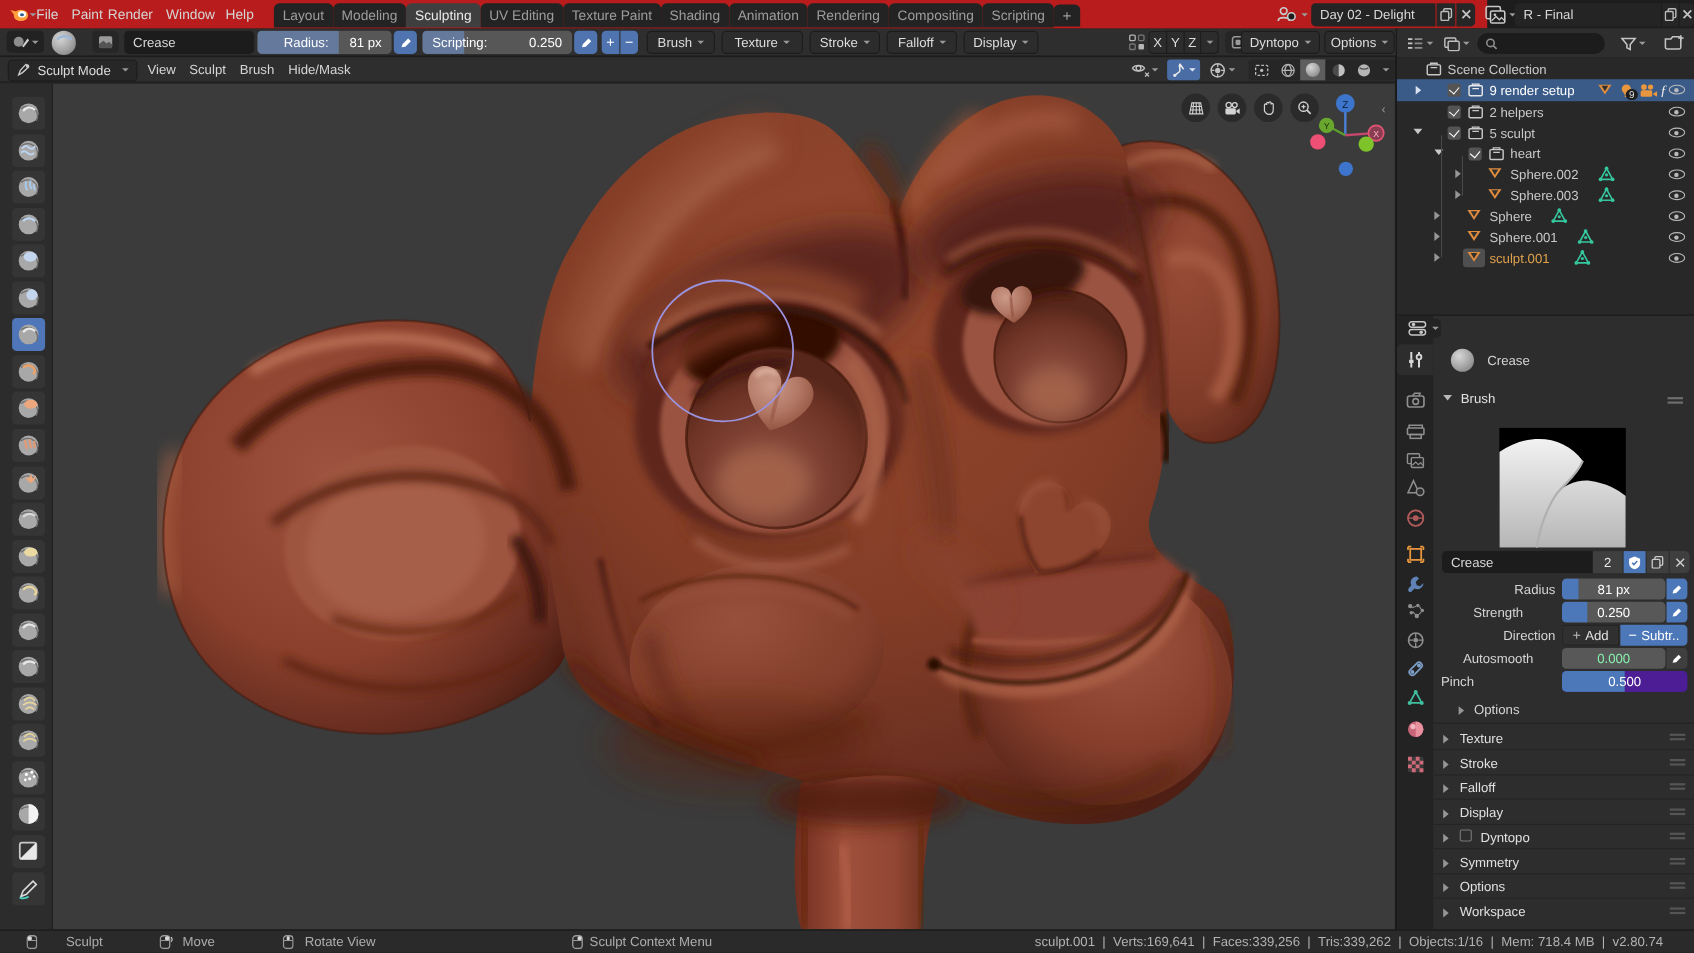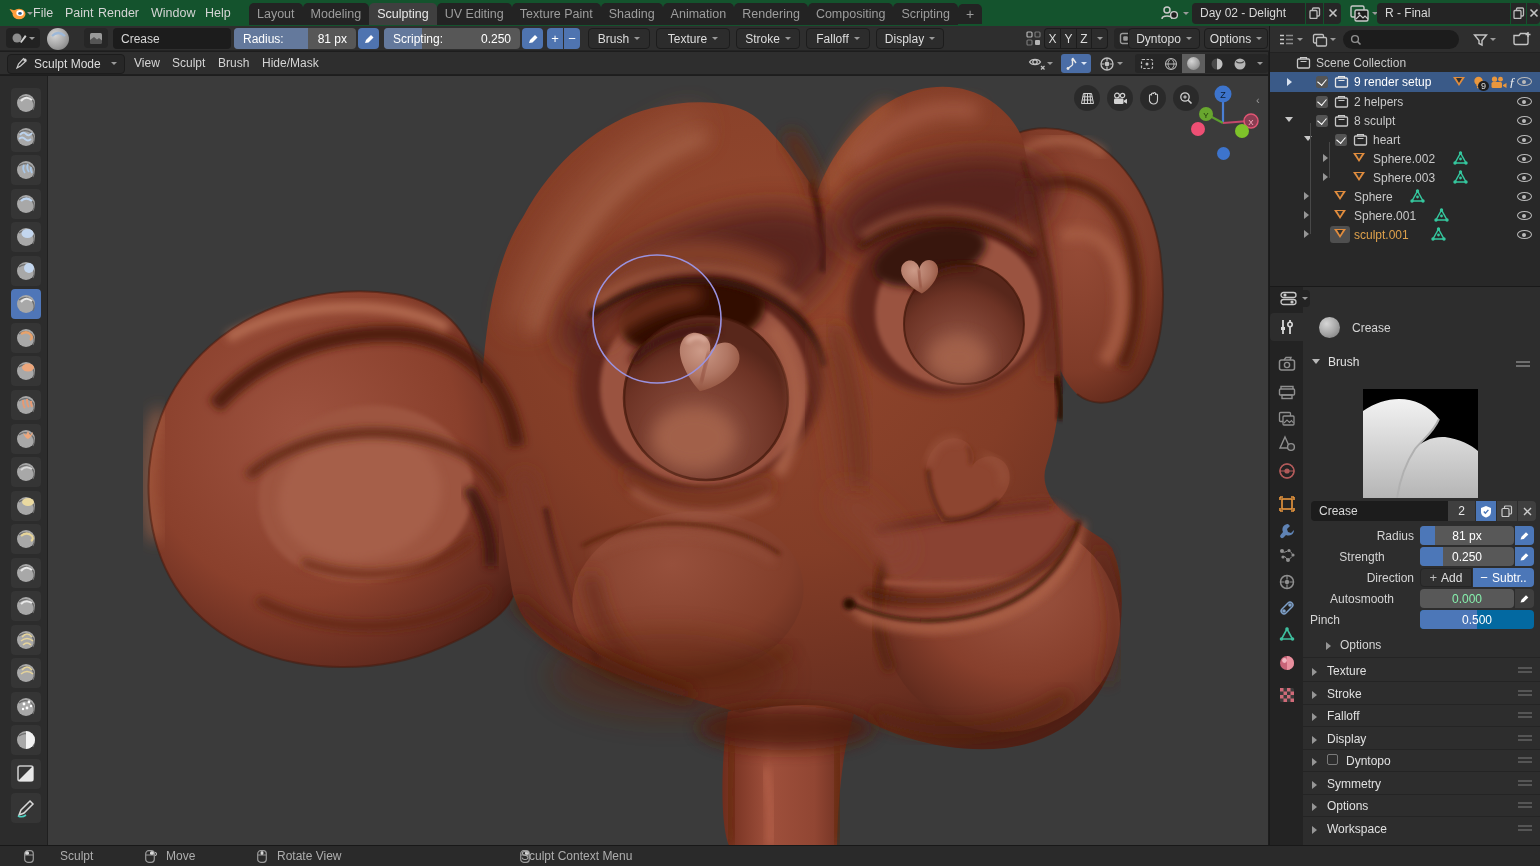--- a/index.html
+++ b/index.html
@@ -20,21 +20,21 @@
 .eye-ic{width:15px;height:9px}
 .eye-ic:before{content:"";position:absolute;inset:0;border-radius:50%;border:1.4px solid #b9b9b9}
 .eye-ic:after{content:"";position:absolute;left:5px;top:2.5px;width:4px;height:4px;border-radius:50%;background:#b9b9b9}
 .chk{width:12px;height:12px;background:#545454;border-radius:2.5px}
 .chk:after{content:"";position:absolute;left:2.5px;top:1px;width:5px;height:7px;border:solid #fff;border-width:0 1.8px 1.8px 0;transform:rotate(40deg)}
 .otri{width:0;height:0;border-left:6px solid transparent;border-right:6px solid transparent;border-top:9px solid #e08c3e;display:inline-block}
 .otri:after{content:"";position:absolute;left:-3.5px;top:-8.5px;width:0;height:0;border-left:3.5px solid transparent;border-right:3.5px solid transparent;border-top:5px solid #30302e}
 </style></head>
 <body>
 
-<div class="abs" style="left:0;top:0;width:1540px;height:26px;background:#14532d">
+<div class="abs" style="left:0;top:0;width:1352px;height:26px;background:#b91c1c">
   <svg class="abs" style="left:9px;top:6px" width="17" height="14" viewBox="0 0 17 14">
     <ellipse cx="10" cy="8" rx="6.5" ry="5.2" fill="#ff9f3c"></ellipse>
     <ellipse cx="11" cy="7" rx="3.7" ry="2.9" fill="#fff"></ellipse>
     <ellipse cx="11" cy="7.4" rx="1.8" ry="1.4" fill="#2a5e8a"></ellipse>
     <path d="M0.5 3 L7 4.8 L3.5 7.2 Z" fill="#ff9f3c"></path>
   </svg>
   <span class="cvs abs" style="left:27px;top:12px"></span>
   <span class="menu abs" style="left:33px;top:6px">File</span>
   <span class="menu abs" style="left:65px;top:6px">Paint</span>
   <span class="menu abs" style="left:98px;top:6px">Render</span>
@@ -110,21 +110,21 @@
     </svg>
   <div class="hbtn abs" style="left:84px;top:2px;width:24px;height:20px">
     <svg width="14" height="12" viewBox="0 0 14 12">
         <rect x="1" y="1" width="12" height="10" rx="1.5" fill="#9a9a9a"></rect>
         <path d="M1 8 l4-3 3 2.5 2-1.5 3 2.5v2a1.5 1.5 0 0 1-1.5 1.5h-9A1.5 1.5 0 0 1 1 10Z" fill="#555"></path>
       </svg>
   </div>
   <div class="field abs" style="left:113px;top:2px;width:118px;height:21px;padding-left:8px">Crease</div>
   <div class="slider" style="position:absolute;left:234px;top:2px;width:122px;height:21px">
     <div class="fill" style="width:74px;background:#64799c"></div>
-    <span class="abs" style="left:9px;top:3.5px;position:absolute">Radius:</span>
+    <span class="abs" style="left:24px;top:3.5px;position:absolute">Radius:</span>
     <span class="abs" style="right:9px;top:3.5px;position:absolute">81 px</span>
   </div>
   <div class="hbtn abs" style="left:358px;top:2px;width:21px;height:21px;background:#4f74b0">
       <svg width="12" height="12" viewBox="0 0 12 12">
         <path d="M2 10 l1-3 5-5 2.5 2.5 -5 5Z" fill="#fff"></path>
       </svg>
     </div>
   <div class="slider" style="position:absolute;left:384px;top:2px;width:136px;height:21px">
     <div class="fill" style="width:38px;background:#64799c"></div>
     <span class="abs" style="left:9px;top:3.5px;position:absolute">Scripting:</span>
@@ -698,21 +698,21 @@
     <span class="abs" style="left:84px;top:2.5px">2 helpers</span>
     <div class="eye-ic abs" style="left:247px;top:5px"></div>
   </div>
   <div class="abs row" style="left:0;top:58px;width:270px;height:19px">
     <span class="tri-d abs" style="left:15px;top:6px"></span>
     <span class="chk abs" style="left:46px;top:3.5px"></span>
     <svg class="abs" style="left:64px;top:2.5px" width="15" height="14" viewBox="0 0 15 14">
         <rect x="1.5" y="3" width="12" height="9" rx="1" fill="none" stroke="#c8c8c8" stroke-width="1.3"></rect>
         <path d="M4.5 3 V1.5 h6 V3 M4.5 5.5 h6" stroke="#c8c8c8" stroke-width="1.2" fill="none"></path>
       </svg>
-    <span class="abs" style="left:84px;top:2.5px">8 sculpt</span>
+    <span class="abs" style="left:84px;top:2.5px">5 sculpt</span>
     <div class="eye-ic abs" style="left:247px;top:5px"></div>
   </div>
   <div class="abs row" style="left:0;top:77px;width:270px;height:19px">
     <span class="tri-d abs" style="left:34px;top:6px"></span>
     <span class="chk abs" style="left:65px;top:3.5px"></span>
     <svg class="abs" style="left:83px;top:2.5px" width="15" height="14" viewBox="0 0 15 14">
         <rect x="1.5" y="3" width="12" height="9" rx="1" fill="none" stroke="#c8c8c8" stroke-width="1.3"></rect>
         <path d="M4.5 3 V1.5 h6 V3 M4.5 5.5 h6" stroke="#c8c8c8" stroke-width="1.2" fill="none"></path>
       </svg>
     <span class="abs" style="left:103px;top:2.5px">heart</span>
@@ -936,21 +936,21 @@
   <span class="abs" style="left:40px;top:305px;width:104px;text-align:center">Autosmooth</span>
   <div class="slider" style="position:absolute;left:150px;top:302px;width:94px;height:19px;background:#585858">
       <span style="position:absolute;left:0;right:0;top:2.5px;text-align:center;color:#86efac">0.000</span>
     </div>
   <div class="abs row" style="left:245px;top:302px;width:19px;height:19px;background:#3f3f3f;border-radius:0 4px 4px 0;justify-content:center">
       <svg width="11" height="11" viewBox="0 0 11 11">
         <path d="M1.5 9.5 l1-2.8 4.5-4.5 2.3 2.3 -4.5 4.5Z" fill="#fff"></path>
       </svg>
     </div>
   <span class="abs" style="left:40px;top:326px;width:104px;text-align:left">Pinch</span>
-  <div class="slider" style="position:absolute;left:150px;top:323px;width:114px;height:19px;background:#0369a1">
+  <div class="slider" style="position:absolute;left:150px;top:323px;width:114px;height:19px;background:#4c1d95">
       <div class="fill" style="width:57px;background:#4c77b8"></div>
       <span style="position:absolute;left:0;right:0;top:2.5px;text-align:center;color:#fff">0.500</span>
     </div>
   <span class="tri-r abs" style="left:56px;top:355px"></span>
   <span class="abs" style="left:70px;top:351px">Options</span>
   <div class="abs" style="left:33px;top:370px;width:238px;height:1px;background:#242424"></div>
   <span class="tri-r abs" style="left:42px;top:381px"></span>
     <span class="abs" style="left:57px;top:377px;color:#e0e0e0">Texture</span>
   <div class="abs" style="left:33px;top:394px;width:238px;height:1px;background:#242424"></div>
   <span class="tri-r abs" style="left:42px;top:404px"></span>
@@ -1010,14 +1010,15 @@
       <rect x="0.7" y="0.7" width="8.6" height="11.6" rx="3" fill="none" stroke="#9a9a9a" stroke-width="1.2"></rect>
       <path d="M1 5 h8" stroke="#9a9a9a" stroke-width="1"></path>
       <rect x="3.6" y="1.2" width="2.8" height="3.6" rx="1.2" fill="#d8d8d8"></rect>
     </svg>
   <span class="abs" style="left:277px;top:3px">Rotate View</span>
   <svg class="abs" style="left:520px;top:4px" width="10" height="13" viewBox="0 0 10 13">
       <rect x="0.7" y="0.7" width="8.6" height="11.6" rx="3" fill="none" stroke="#9a9a9a" stroke-width="1.2"></rect>
       <path d="M1 5 h8" stroke="#9a9a9a" stroke-width="1"></path>
       <rect x="5" y="1.2" width="3.8" height="3.6" rx="1.5" fill="#d8d8d8"></rect>
     </svg>
-  <span class="abs" style="left:521px;top:3px">Sculpt Context Menu</span>
+  <span class="abs" style="left:536px;top:3px">Sculpt Context Menu</span>
+  <span class="abs" style="right:28px;top:3px;color:#b2b2b2">sculpt.001&nbsp; | &nbsp;Verts:169,641&nbsp; | &nbsp;Faces:339,256&nbsp; | &nbsp;Tris:339,262&nbsp; | &nbsp;Objects:1/16&nbsp; | &nbsp;Mem: 718.4 MB&nbsp; | &nbsp;v2.80.74</span>
 </div>
 
 </body></html>

